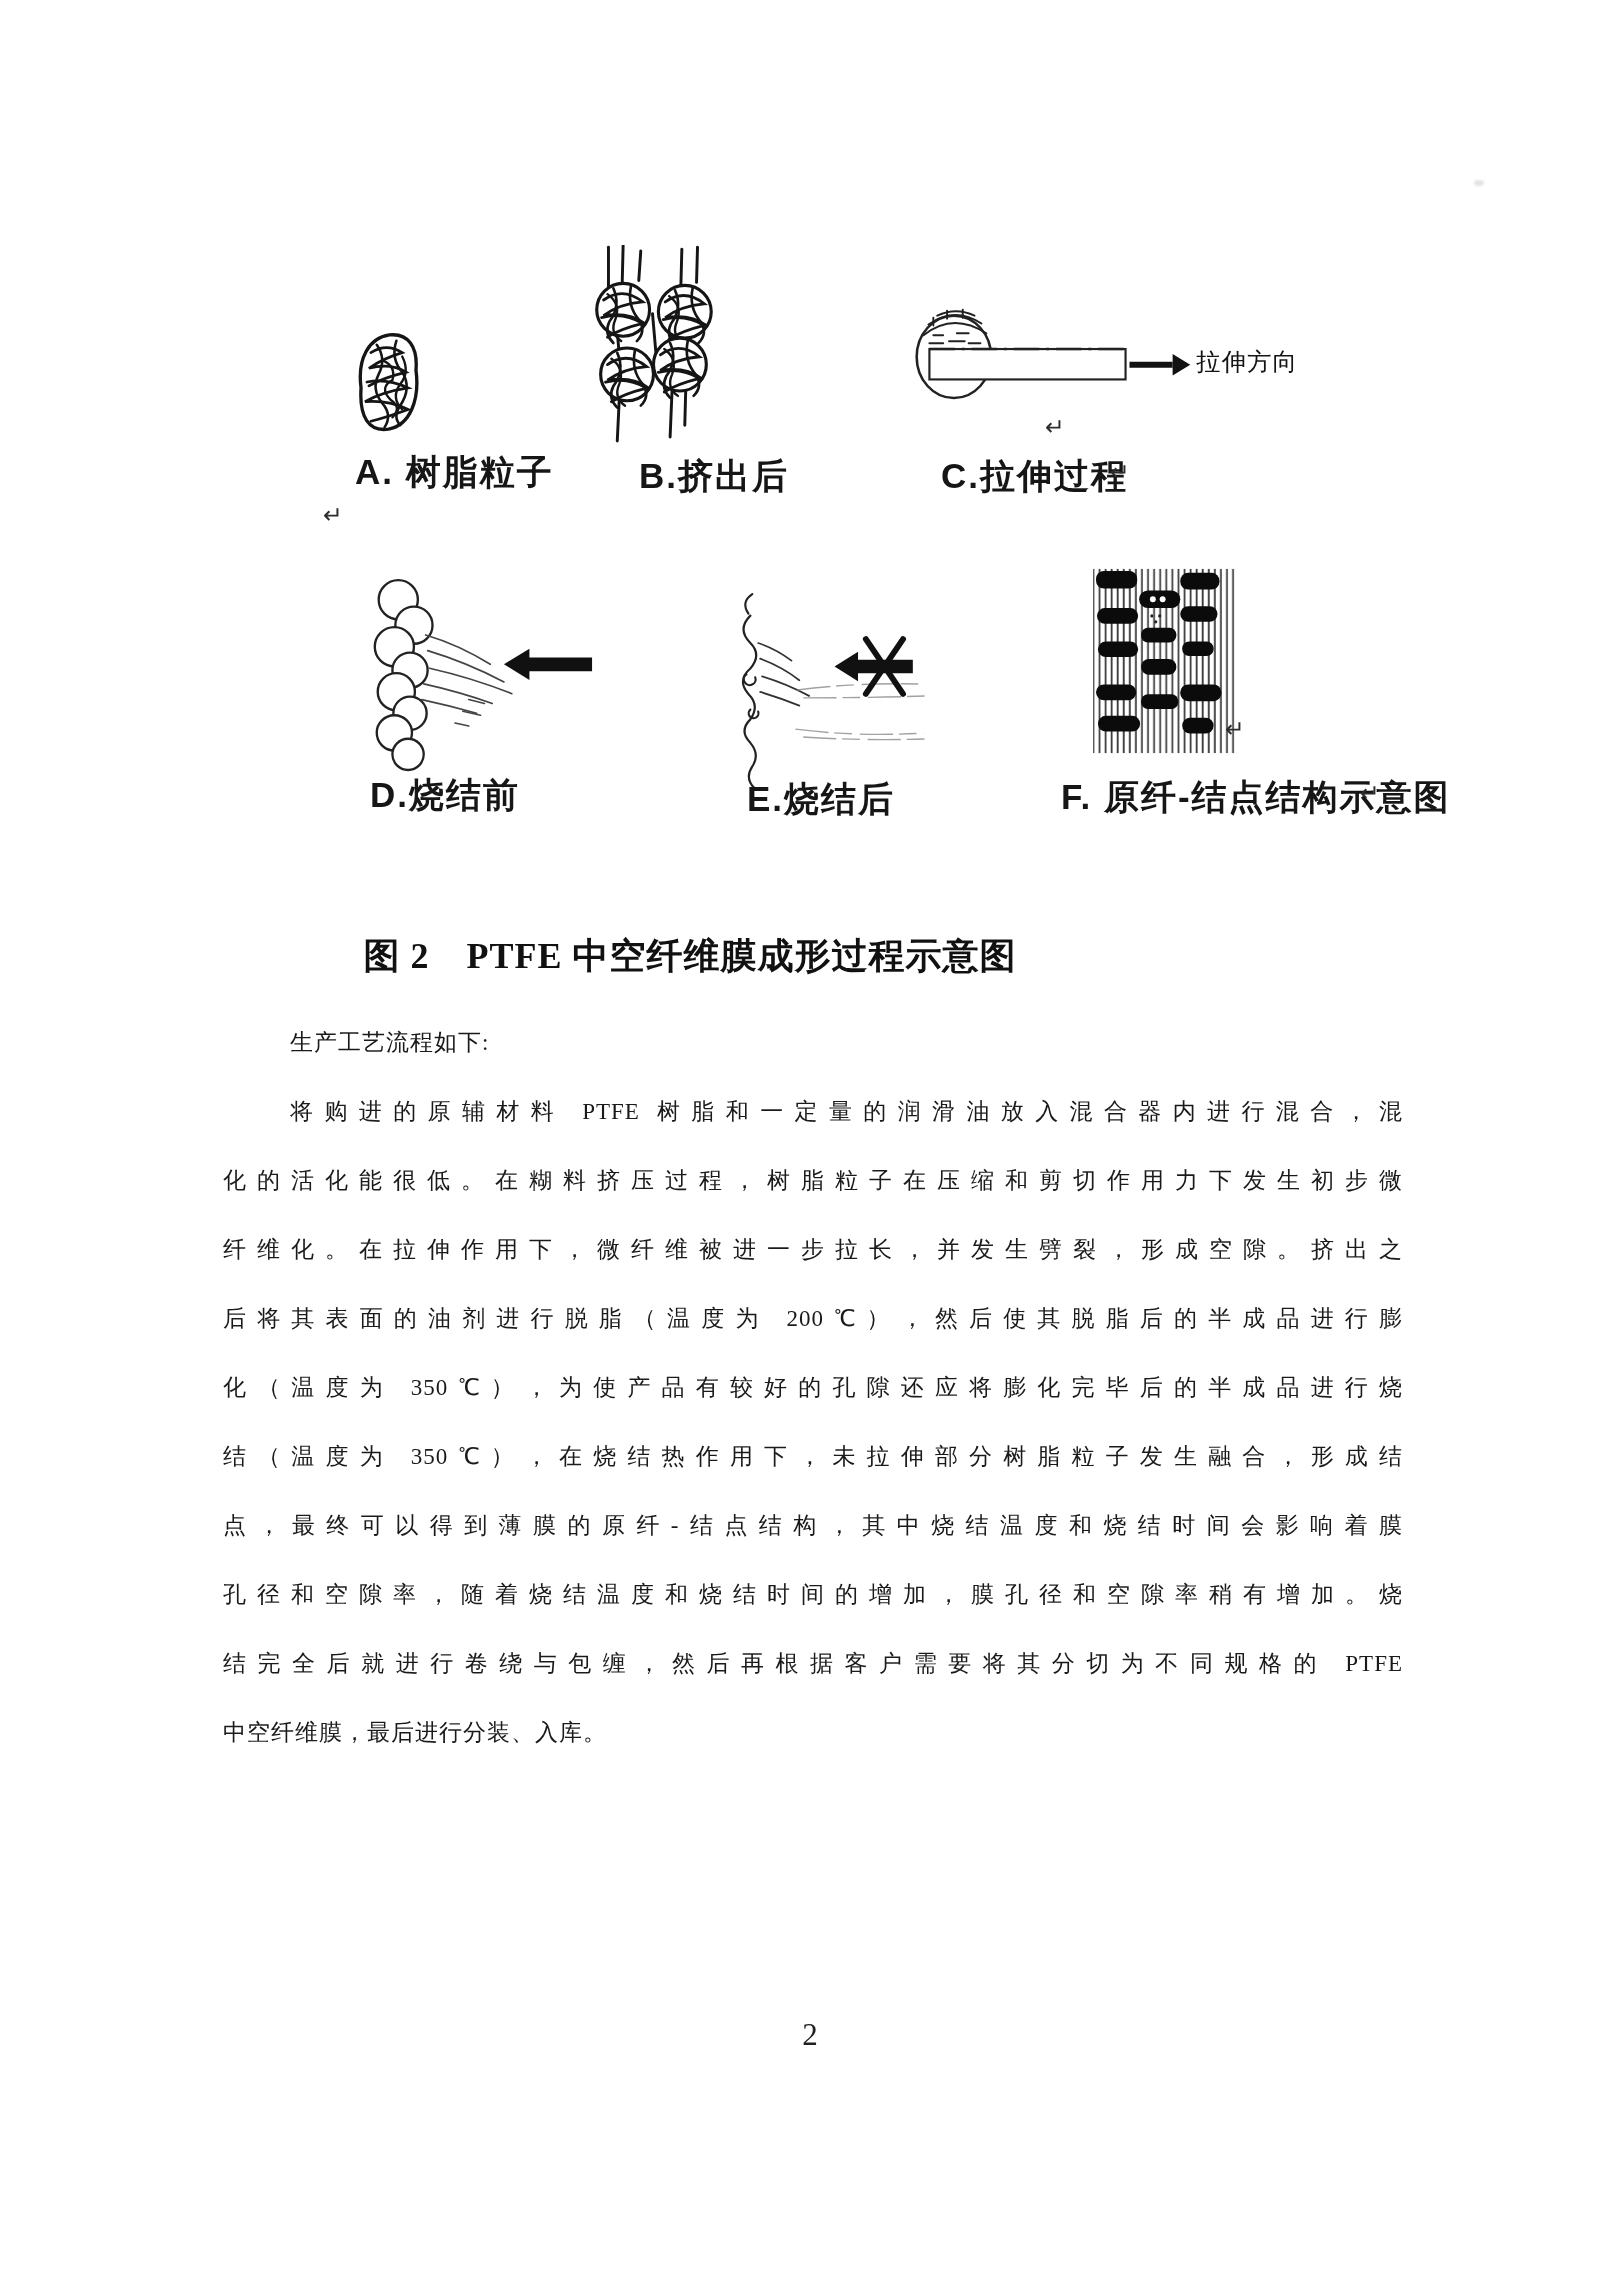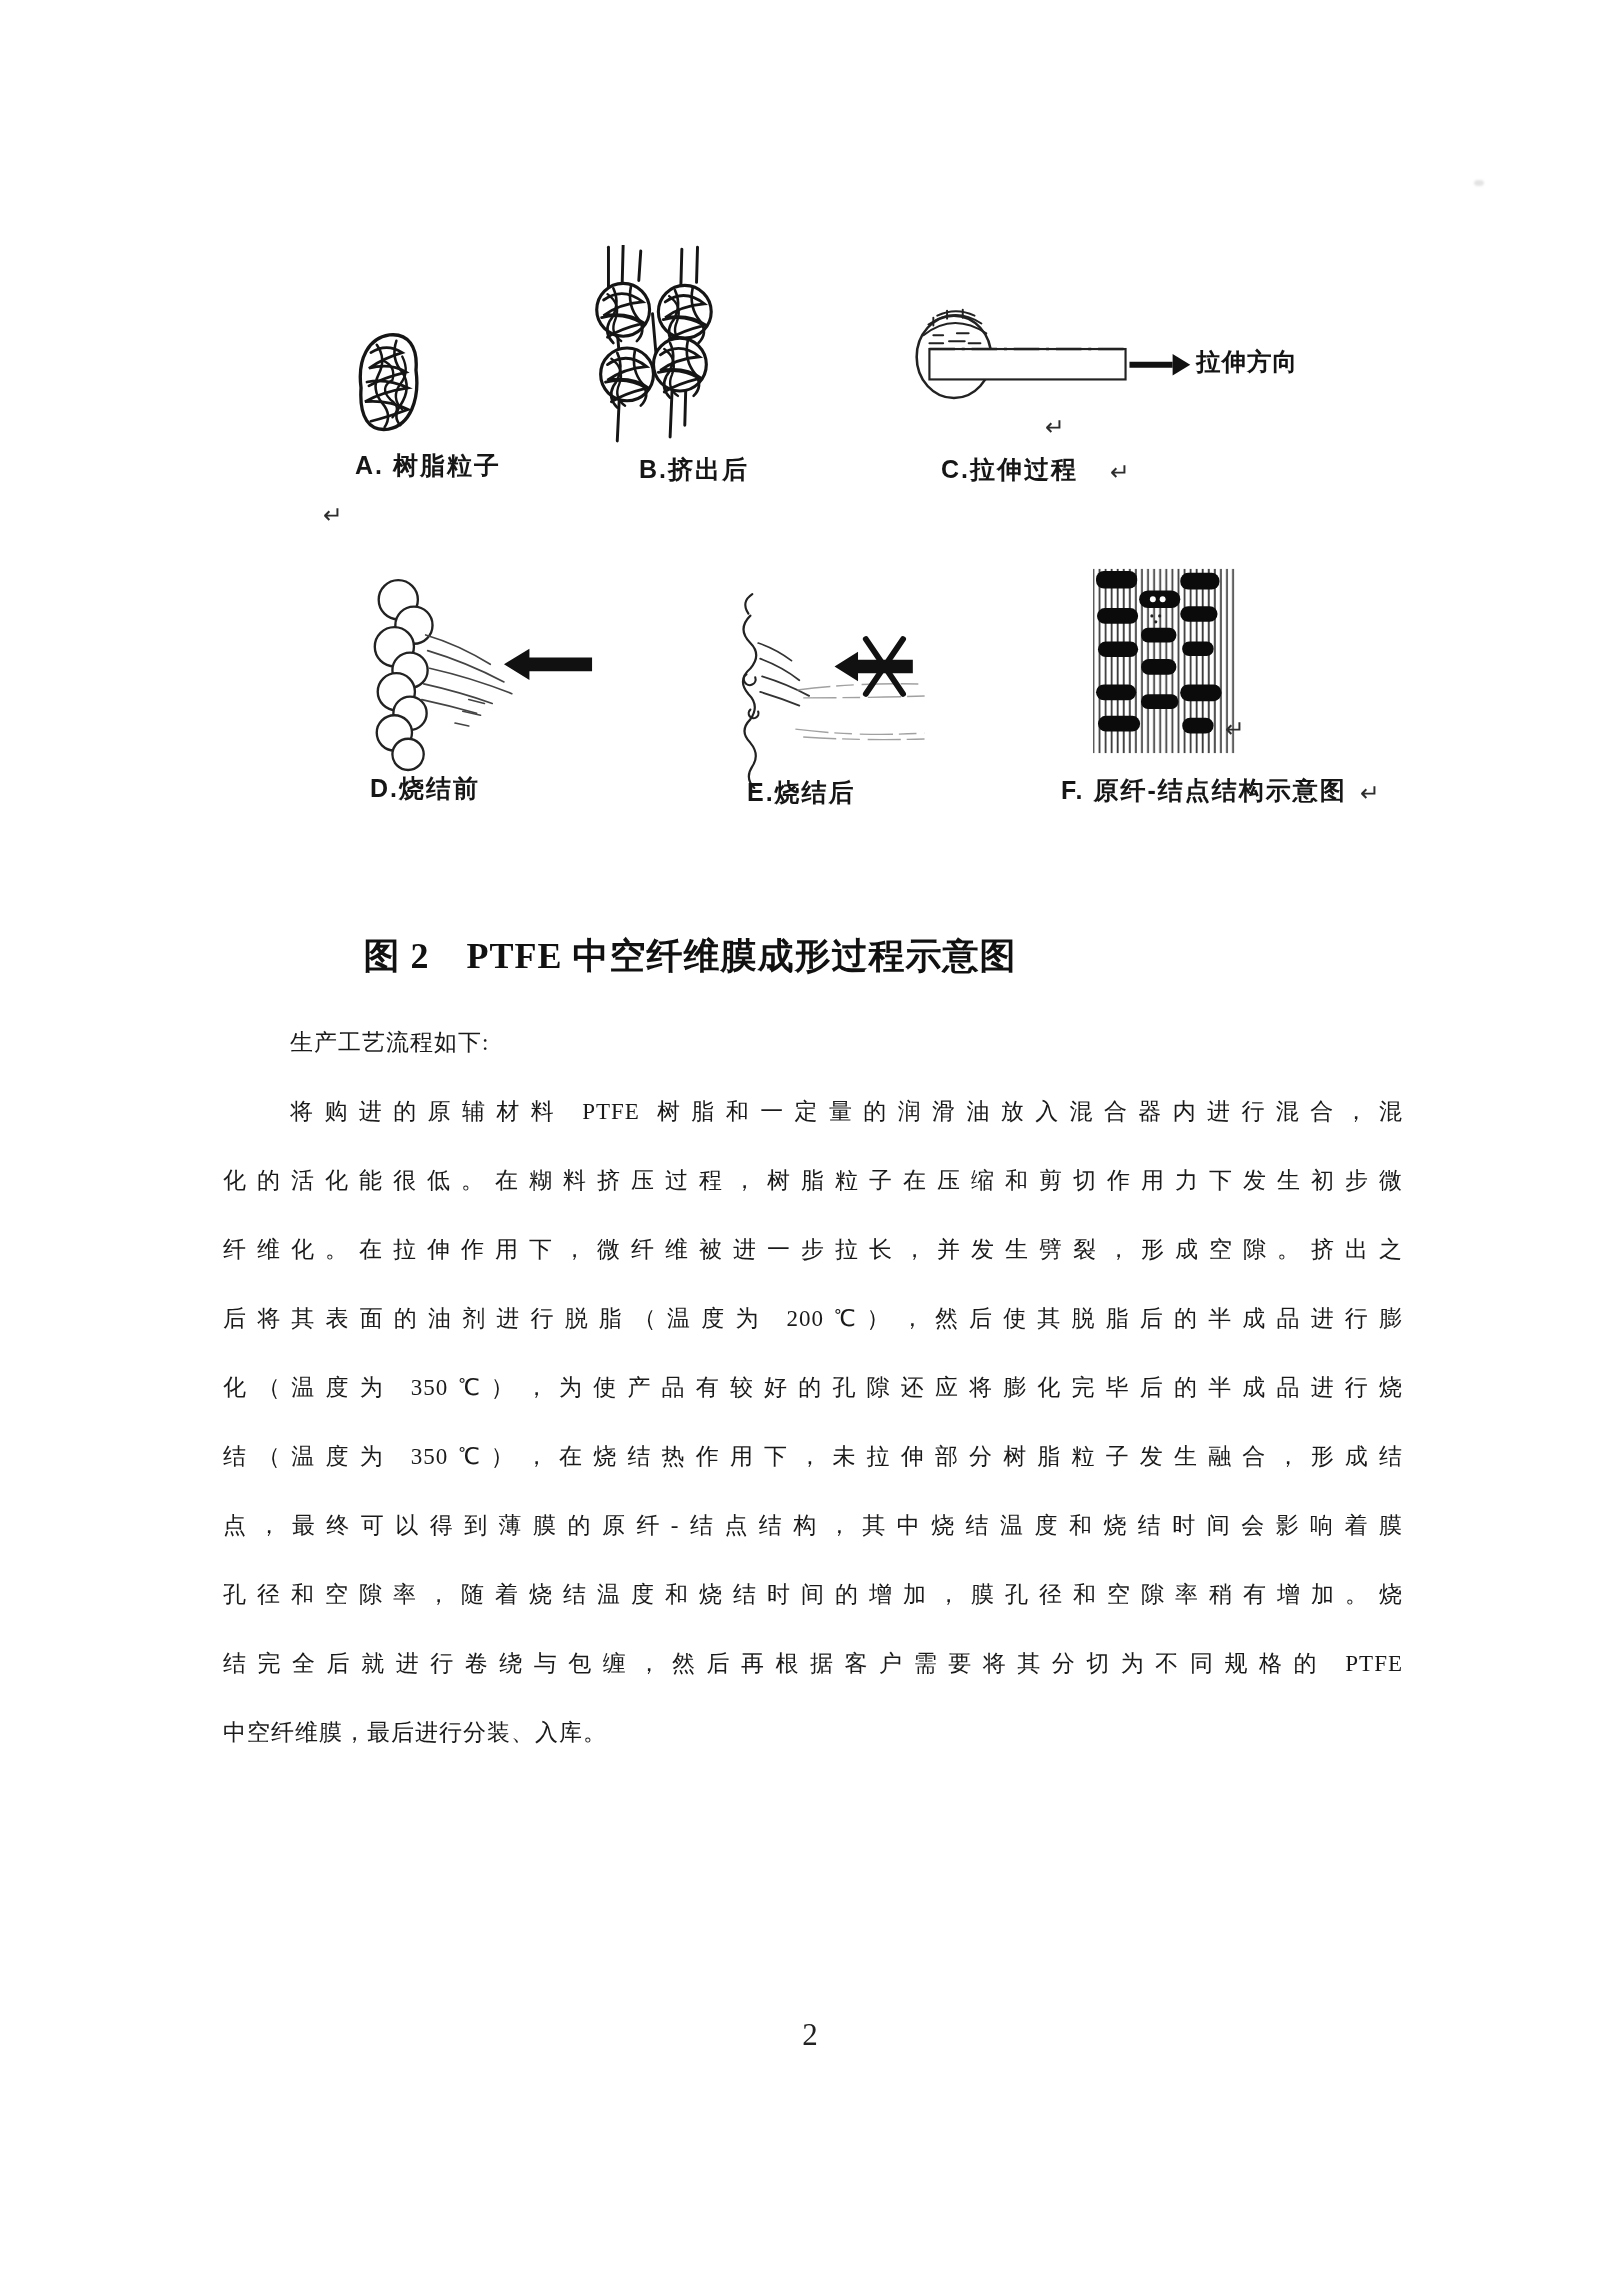--- a/index.html
+++ b/index.html
@@ -3,28 +3,28 @@
 <meta charset="utf-8">
 <style>
   html,body{margin:0;padding:0;background:#8a8a8a;}
   .page{
     position:relative;width:1620px;height:2293px;background:#ffffff;
     font-family:"Liberation Serif", serif;color:#191919;overflow:hidden;
   }
   .abs{position:absolute;}
   .panel-label{
     font-family:"Liberation Sans", sans-serif;font-weight:bold;
-    font-size:25px;color:#161616;letter-spacing:2px;white-space:nowrap;
+    font-size:35px;color:#161616;letter-spacing:2px;white-space:nowrap;
   }
   .ret{
     font-family:"Liberation Sans", sans-serif;font-size:23.5px;color:#2d2d2d;
     line-height:23.5px;
   }
   .stretch-label{
-    font-family:"Liberation Sans", sans-serif;font-weight:bold;
+    font-family:"Liberation Sans", sans-serif;font-weight:normal;
     font-size:24.5px;color:#141414;letter-spacing:1px;white-space:nowrap;
   }
   .caption{
     left:0;top:931px;width:1380px;text-align:center;
     font-weight:bold;font-size:36px;line-height:51px;color:#111;
     letter-spacing:1px;
   }
   .bodytext{
     left:223px;top:1008px;width:1180px;
     font-size:23px;line-height:69px;color:#1a1a1a;

